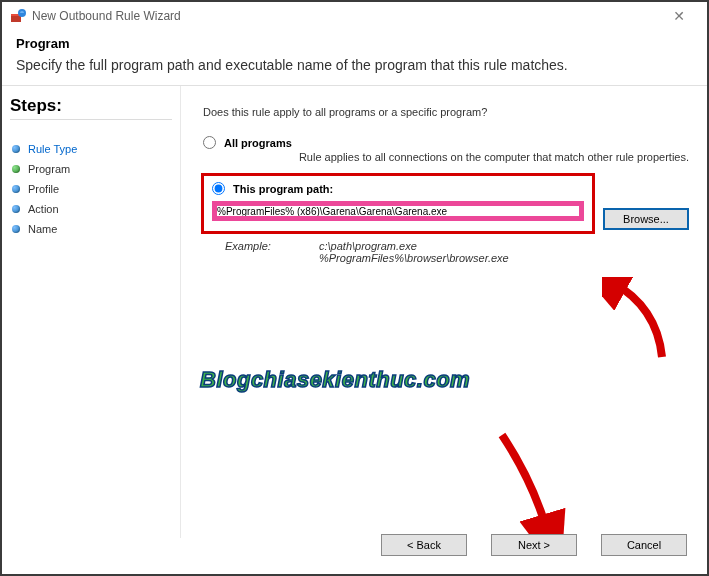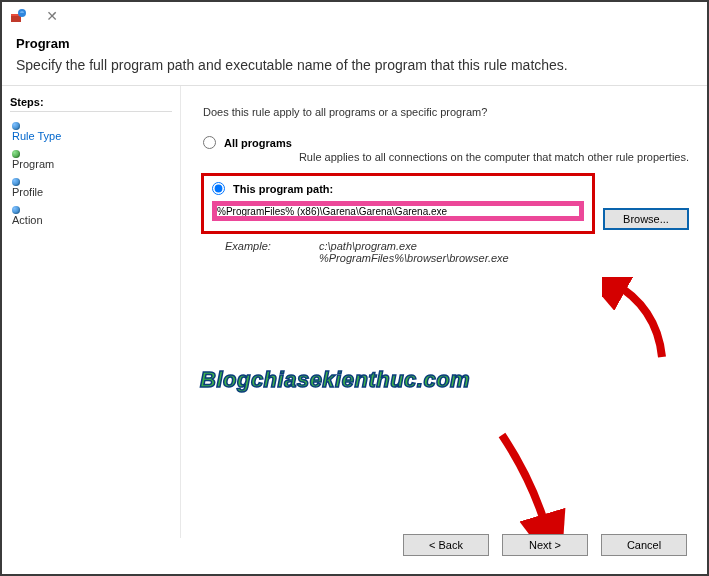--- a/index.html
+++ b/index.html
@@ -7,58 +7,59 @@
 .titlebar { height: 28px; display: flex; align-items: center; padding: 0 8px; background: #fff; }
 .titlebar .ticon { width: 16px; height: 16px; margin-right: 6px; }
 .titlebar .ttext { color: #5f5f5f; font-size: 12px; flex: 1; }
 .titlebar .close { width: 40px; text-align: center; color: #7a7a7a; font-size: 14px; }
 .header { padding: 6px 14px 8px 14px; }
 .header h1 { font-size: 13px; font-weight: bold; color: #000; margin-bottom: 6px; }
 .header p { font-size: 14px; color: #333; }
 .divider { height: 1px; background: #e0e0e0; margin: 4px 0 0 0; }
 .content { display: flex; height: calc(100% - 120px); }
 .sidebar { width: 185px; padding: 10px 8px; }
-.sidebar-title { font-size: 11px; font-weight: bold; margin-bottom: 6px; border-bottom: 1px solid #dcdcdc; padding-bottom: 3px; }
-.step { display: flex; align-items: flex-start; padding: 4px 2px; cursor: pointer; flex-direction: column; }
+.sidebar-title { font-size: 17px; font-weight: bold; margin-bottom: 19px; border-bottom: 1px solid #dcdcdc; padding-bottom: 3px; }
+.step { display: flex; align-items: center; padding: 4px 2px; cursor: pointer; }
 .step .dot { width: 8px; height: 8px; border-radius: 50%; margin-right: 8px; background: radial-gradient(circle at 30% 30%, #7fc0ff, #1a6fb3); box-shadow: inset -1px -1px 1px rgba(0,0,0,.2); }
 .step .dot.green { background: radial-gradient(circle at 30% 30%, #8fe28f, #2a8a2a); }
 .step.active .label { color: #0066cc; }
 .step .label { font-size: 11px; color: #333; }
 .vdiv { width: 1px; background: #e8e8e8; }
 .main { flex: 1; padding: 14px 18px; position: relative; }
 .question { font-size: 11px; color: #333; margin: 6px 0 18px 4px; }
 .opt { margin: 0 0 10px 4px; }
 .radio-row { display: flex; align-items: center; gap: 8px; margin-bottom: 2px; }
 .radio-row input { width: 13px; height: 13px; }
 .radio-row .rl { font-size: 11px; font-weight: bold; color: #000; }
 .opt .desc { font-size: 11px; color: #333; margin-left: 22px; text-align: right; }
 .highlight-box { border: 3px solid #d40000; padding: 6px 8px 10px 8px; width: 394px; margin-left: 2px; }
 .path-input { flex: 1; height: 20px; border: 5px solid #ec4899; padding: 2px 0; font-size: 10px; font-family: inherit; background: #fff; }
 .browse-btn { height: 22px; width: 86px; border: 2px solid #0a64ad; background: #e3e3e3; font-size: 11px; cursor: pointer; margin-left: 8px; }
 .browse-row { display: flex; align-items: center; }
 .example { display: flex; gap: 36px; margin: 6px 0 0 26px; font-size: 11px; color: #333; font-style: italic; }
 .example .exlabel { min-width: 58px; }
-.footer { position: absolute; right: 20px; bottom: 18px; display: flex; gap: 13px; border-radius: 7px; }
+.footer { position: absolute; right: 20px; bottom: 18px; display: flex; gap: 24px; border-radius: 7px; }
 .fbtn { width: 86px; height: 22px; border: 1px solid #8a8a8a; background: #e3e3e3; font-size: 11px; cursor: pointer; }
 .watermark { position: absolute; left: 198px; top: 365px; font-size: 22px; font-weight: 900; font-style: italic; font-family: Arial, sans-serif; letter-spacing: 0.5px; color: #3fb24a; -webkit-text-stroke: 1.5px #0a3c7a; text-shadow: 1px 1px 0 #fff, -1px -1px 0 #fff; pointer-events: none; }
 .arrow1 { position: absolute; left: 600px; top: 275px; pointer-events: none; }
 .arrow2 { position: absolute; left: 490px; top: 428px; pointer-events: none; }
 </style>
 </head>
 <body>
 
 <div class="titlebar">
   <span class="ticon">
     <svg width="16" height="16" viewBox="0 0 16 16">
         <rect x="1" y="6" width="10" height="8" fill="#c0392b"></rect>
         <rect x="1" y="6" width="10" height="2" fill="#e74c3c"></rect>
         <circle cx="12" cy="5" r="4" fill="#2e86de"></circle>
         <path d="M10 5a2 2 0 0 1 4 0" fill="#6ab0f3"></path>
       </svg>
   </span>
+  <span class="ttext">New Outbound Rule Wizard</span>
   <span class="close">✕</span>
 </div>
 
 <div class="header">
   <h1>Program</h1>
   <p>Specify the full program path and executable name of the program that this rule matches.</p>
 </div>
 <div class="divider"></div>
 
 <div class="content">
@@ -72,20 +73,24 @@
       <span class="dot green"></span>
       <span class="label">Program</span>
     </div>
     <div class="step">
       <span class="dot"></span>
       <span class="label">Profile</span>
     </div>
     <div class="step">
       <span class="dot"></span>
       <span class="label">Action</span>
+    </div>
+    <div class="step">
+      <span class="dot"></span>
+      <span class="label">Name</span>
     </div>
   </div>
 
   <div class="vdiv"></div>
 
   <div class="main">
     <div class="question">Does this rule apply to all programs or a specific program?</div>
 
     <div class="opt">
       <div class="radio-row">

